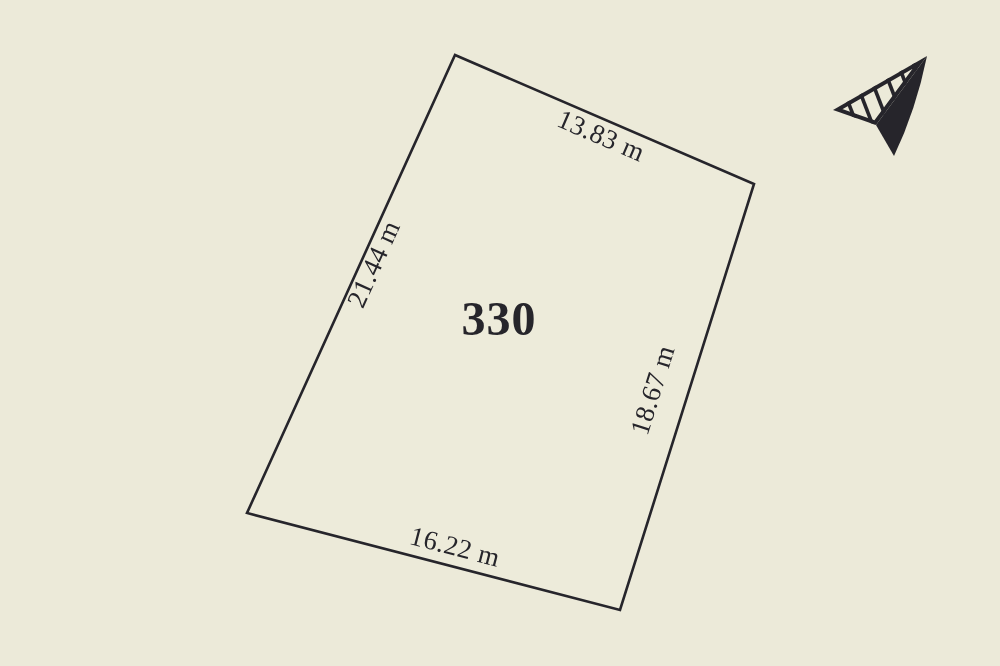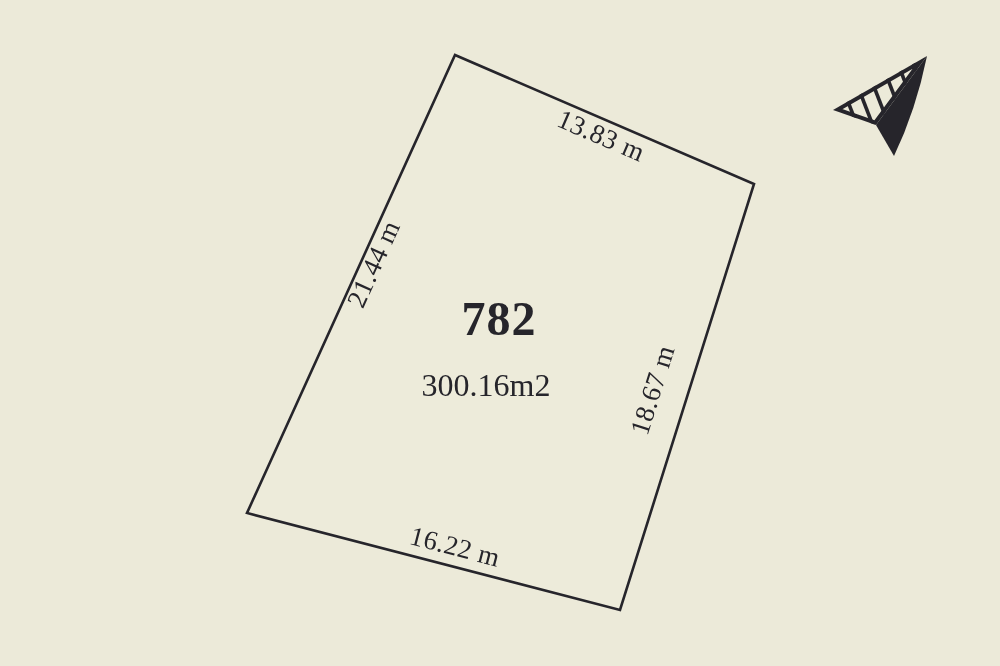--- a/index.html
+++ b/index.html
@@ -81,17 +81,16 @@
   </svg>
 
   <div class="label lbl-side lbl-top">13.83 m</div>
 
   <div class="label lbl-side lbl-left">21.44 m</div>
 
   <div class="label lbl-side lbl-right">18.67 m</div>
 
   <div class="label lbl-side lbl-bottom">16.22 m</div>
 
-  <div class="label lot-number">782</div>
+  <div class="label lot-number">330</div>
 
-  <div class="label lot-area">300.16m2</div>
 
 </div>
 
 </body></html>

